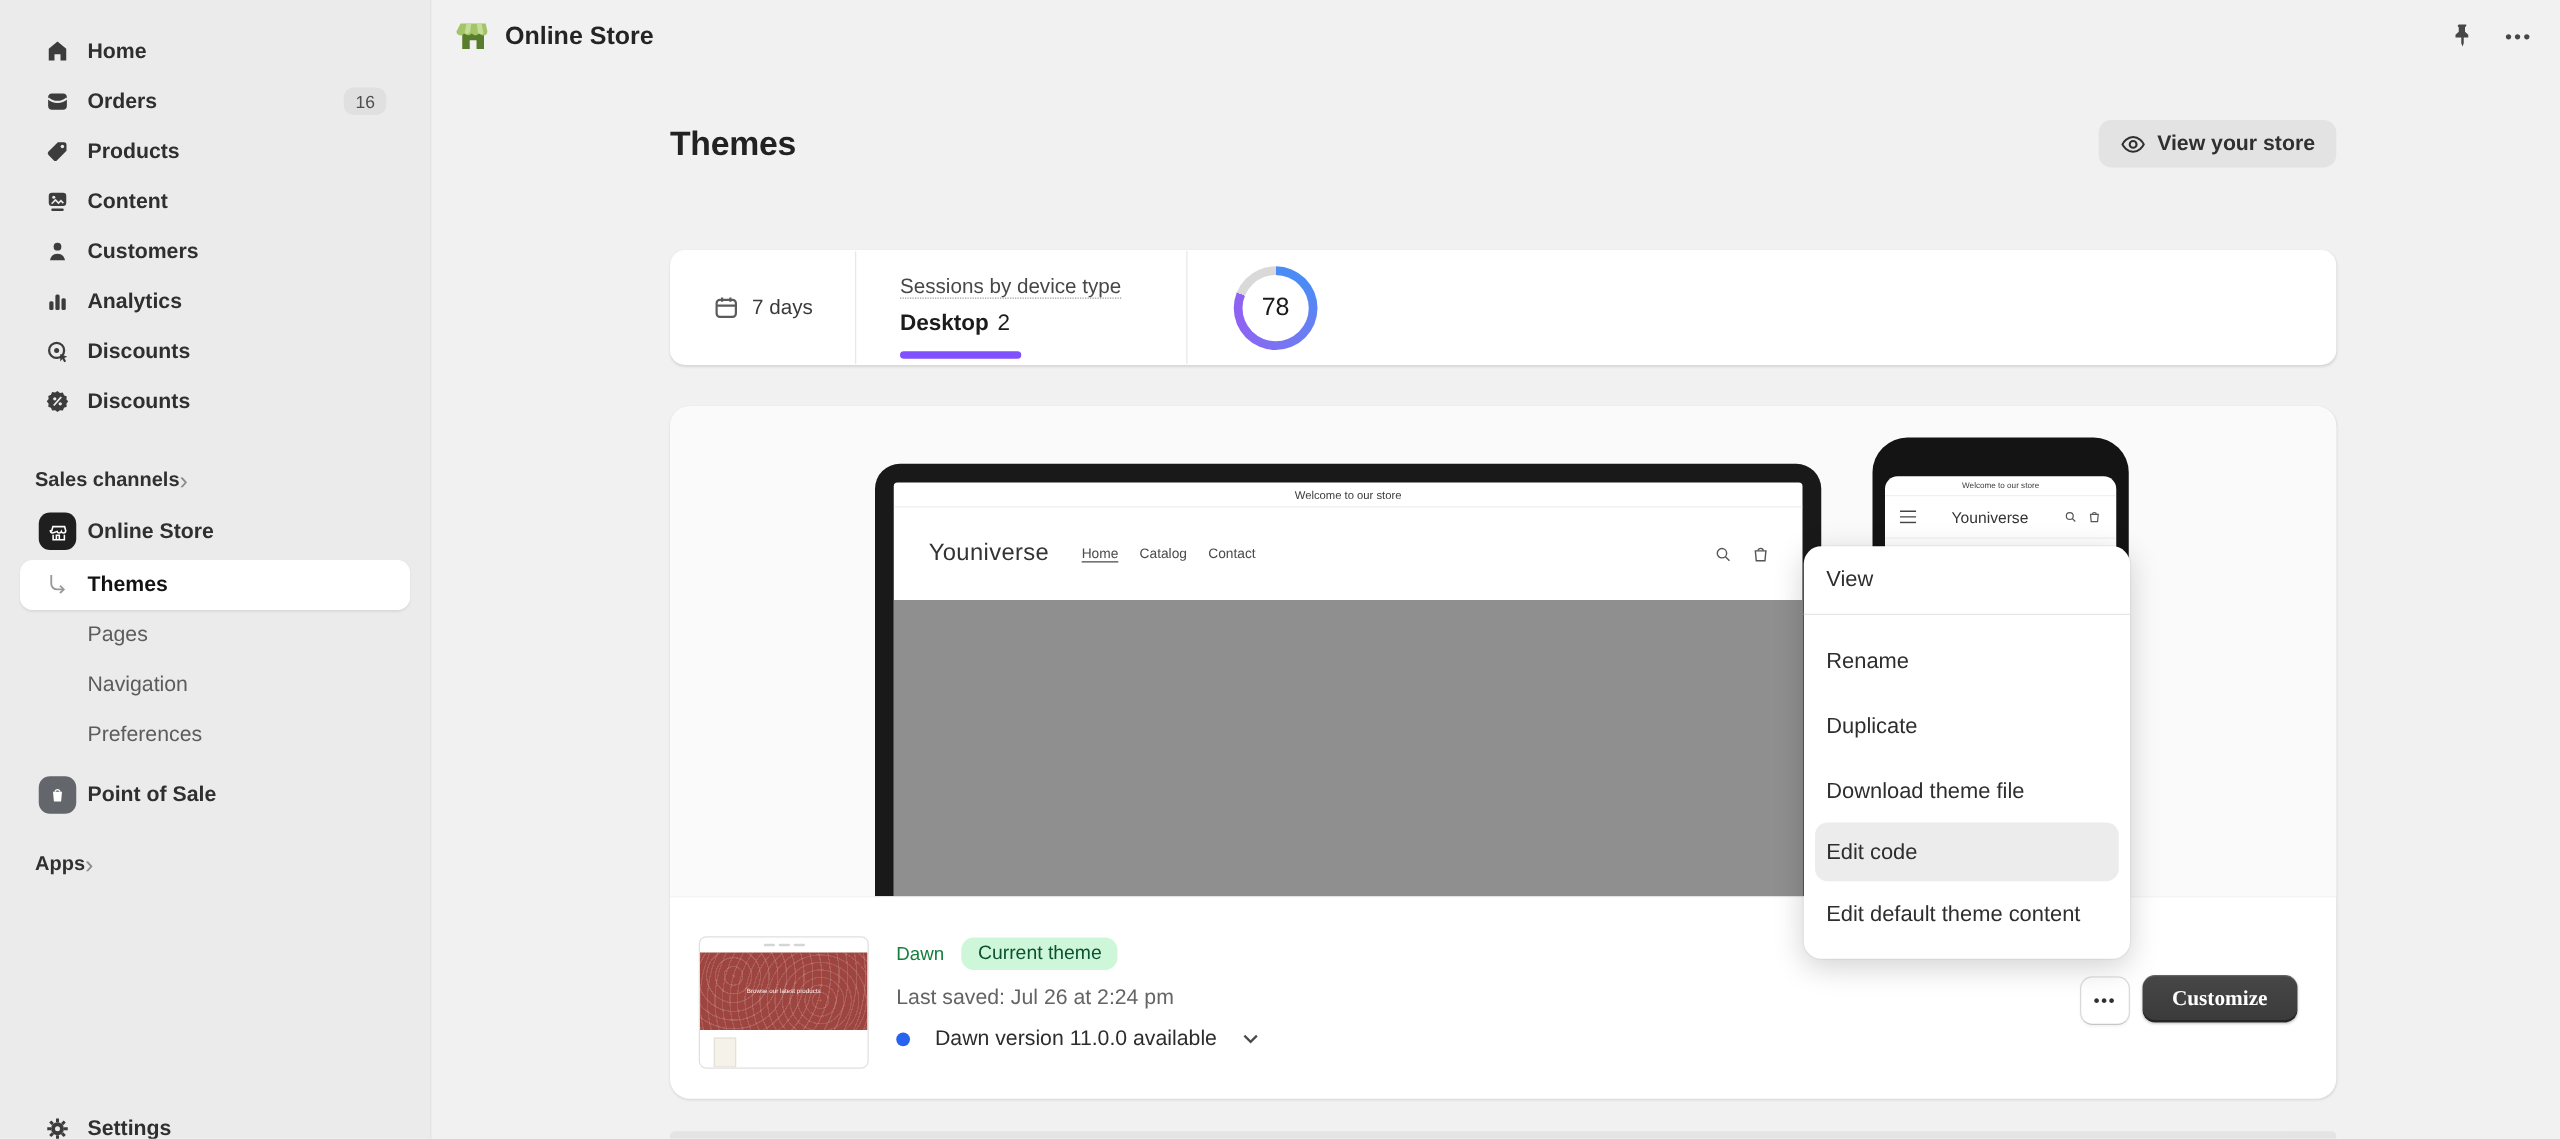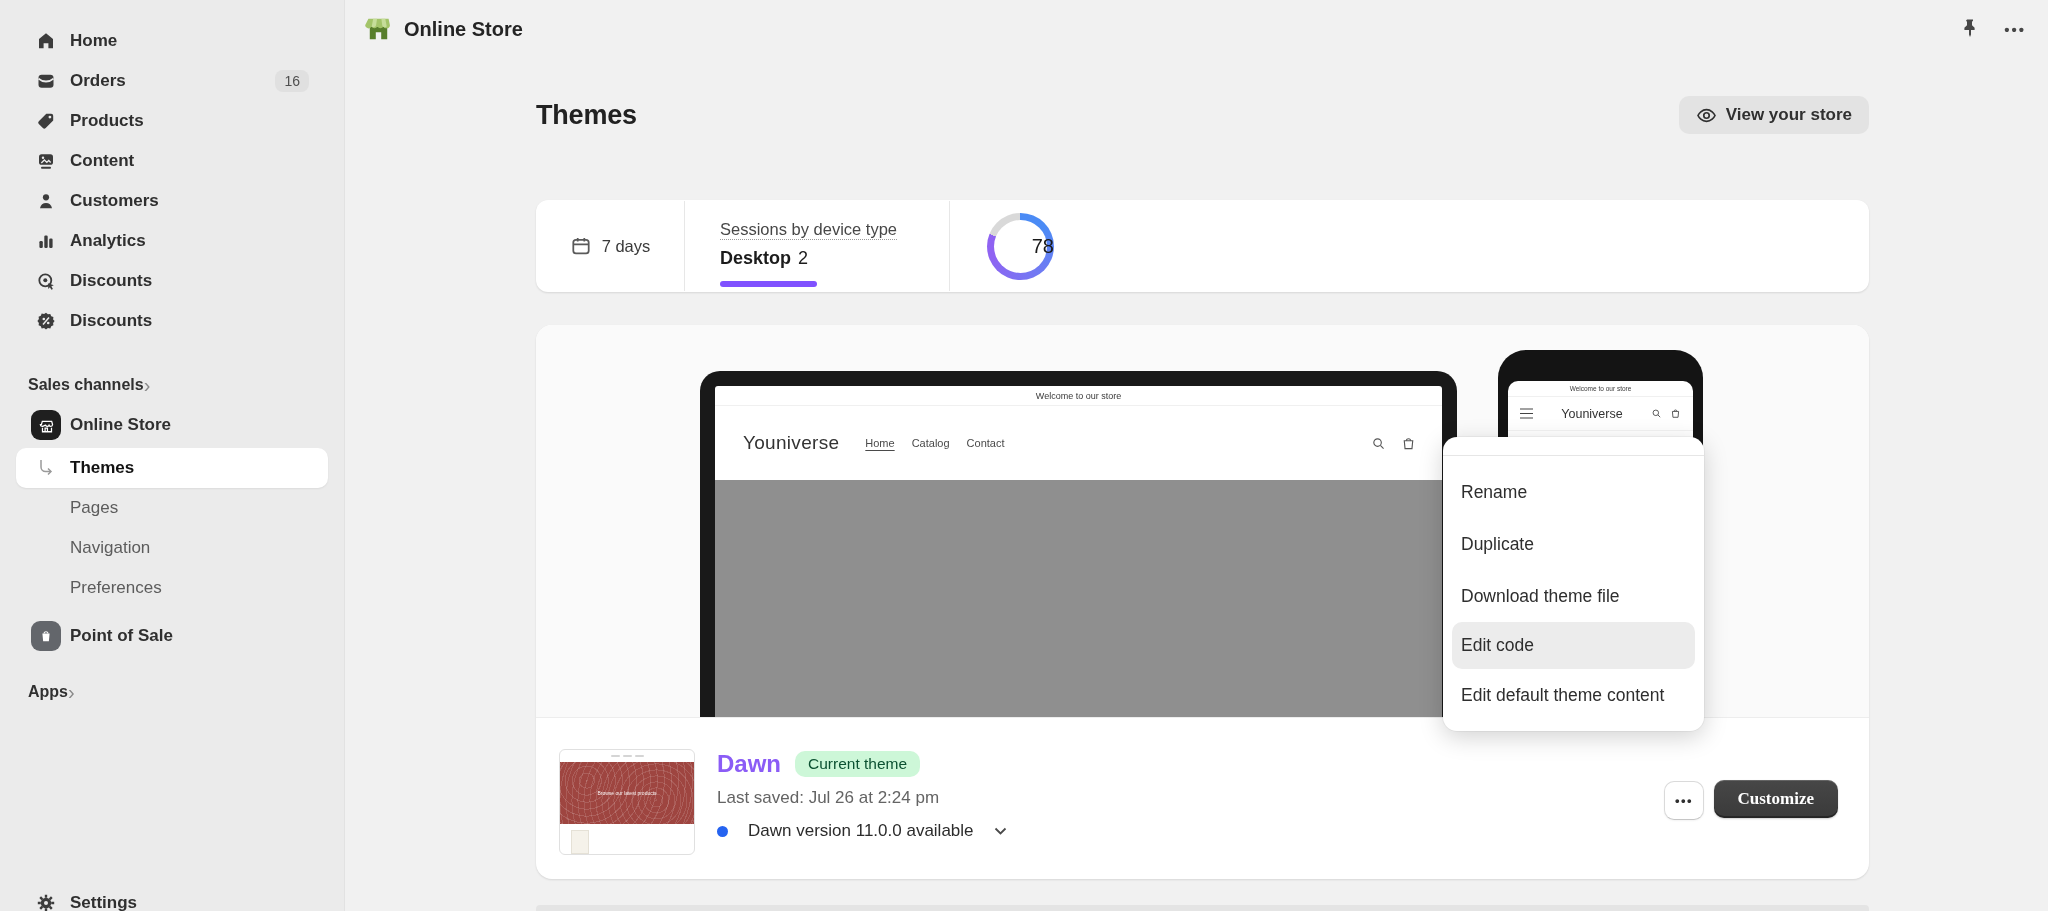--- a/index.html
+++ b/index.html
@@ -48,21 +48,21 @@
   .s1{width:148px;display:flex;align-items:center;justify-content:center;gap:10px;font-size:16.5px;color:#3a3a3a}
   .sdiv{width:1px;background:#e7e7e7;margin:1px 0}
   .s2{width:264px;box-sizing:border-box;padding:20px 0 0 35px}
   .dotted{text-decoration:underline dotted #9a9a9a;text-underline-offset:4px;text-decoration-thickness:1px}
   .s2-label{font-size:16.5px;color:#474747}
   .s2-value{margin-top:9px;font-size:18px;color:#1c1c1c}
   .s2-value b{font-weight:700;margin-right:7px}
   .s2-bar{margin-top:12px;width:97px;height:6px;border-radius:3px;background:var(--accent-purple)}
   .s3{flex:1;display:flex;padding:13px 0 0 37px;gap:16px}
   .ring{width:67px;height:67px;border-radius:50%;position:relative;display:flex;align-items:center;
-        justify-content:flex-end;flex:none;
+        justify-content:center;flex:none;
         background:conic-gradient(var(--ring-blue) 0deg 50deg,#6f7bf3 140deg,var(--ring-purple) 250deg 292deg,var(--ring-track) 292deg 360deg)}
   .ring::before{content:"";position:absolute;inset:7px;background:#fff;border-radius:50%}
   .ring span{position:relative;font-size:20px;font-weight:500;color:#1a1a1a}
   .s3-label{font-size:16.5px;color:#474747;margin-top:8px}
   .s3-desc{margin-top:11px;font-size:16.5px;color:#646464}
   
   .themes-card{margin-top:33px;height:554px;background:#fff;border-radius:16px;position:relative;
                box-shadow:0 1px 2px rgba(26,26,26,.12)}
   .preview{position:absolute;left:0;right:0;top:0;height:392px;background:#fafafa;
            border-radius:16px 16px 0 0;border-bottom:1px solid #ededed;overflow:hidden}
@@ -92,21 +92,21 @@
          border-radius:6px;background:#fff;overflow:hidden;box-sizing:border-box}
   .thumb-top{height:12px;display:flex;align-items:center;justify-content:center;gap:3px}
   .thumb-top i{width:9px;height:2px;background:#d5d5d5;border-radius:1px}
   .thumb-hero{height:62px;background:var(--thumb-red);display:flex;align-items:center;justify-content:center;
               color:rgba(255,255,255,.95);font-size:5px;
               background-image:repeating-radial-gradient(circle at 20% 30%,rgba(255,255,255,.14) 0 1px,transparent 1px 7px),
                                repeating-radial-gradient(circle at 72% 62%,rgba(255,255,255,.12) 0 1px,transparent 1px 6px)}
   .thumb-bottom{padding:6px 0 0 11px}
   .thumb-product{width:16px;height:22px;background:#f5f2ea;border:1px solid #e5e1d6}
   .theme-name-row{position:absolute;left:181px;top:33px;display:flex;align-items:center;gap:14px}
-  .theme-name{font-size:24px;font-weight:700;color:#8b5cf6}
+  .theme-name{font-size:15px;font-weight:400;color:#15803d}
   .theme-badge{background:var(--badge-green-bg);color:var(--badge-green-text);font-size:15.5px;
                padding:4px 13px;border-radius:10px}
   .theme-saved{position:absolute;left:181px;top:71px;font-size:17px;color:#646464}
   .theme-version{position:absolute;left:181px;top:104px;display:flex;align-items:center;gap:20px;
                  font-size:17px;color:#2c2c2c;cursor:pointer}
   .vdot{width:11px;height:11px;border-radius:50%;background:var(--update-blue)}
   .dots-btn{position:absolute;right:165px;top:64px;width:38px;height:37px;background:#fff;
             border:1px solid #dadada;border-bottom-color:#c6c6c6;border-radius:10px;display:flex;
             align-items:center;justify-content:center;font-size:13px;letter-spacing:1.5px;font-weight:700;
             color:#303030;cursor:pointer;box-shadow:0 1px 2px rgba(0,0,0,.05)}
@@ -424,20 +424,21 @@
           </span>
         </div>
         <div class="dots-btn">•••</div>
         <button class="btn-customize">Customize</button>
       </div>
     </section>
   </div>
 </main>
 
 <div class="ctx-menu">
+  <div class="ctx-item small">View</div>
   <div class="ctx-divider"></div>
   <div class="ctx-item">Rename</div>
   <div class="ctx-item">Duplicate</div>
   <div class="ctx-item">Download theme file</div>
   <div class="ctx-item highlighted">Edit code</div>
   <div class="ctx-item">Edit default theme content</div>
 </div>
 
 <div class="next-edge"></div>
 

